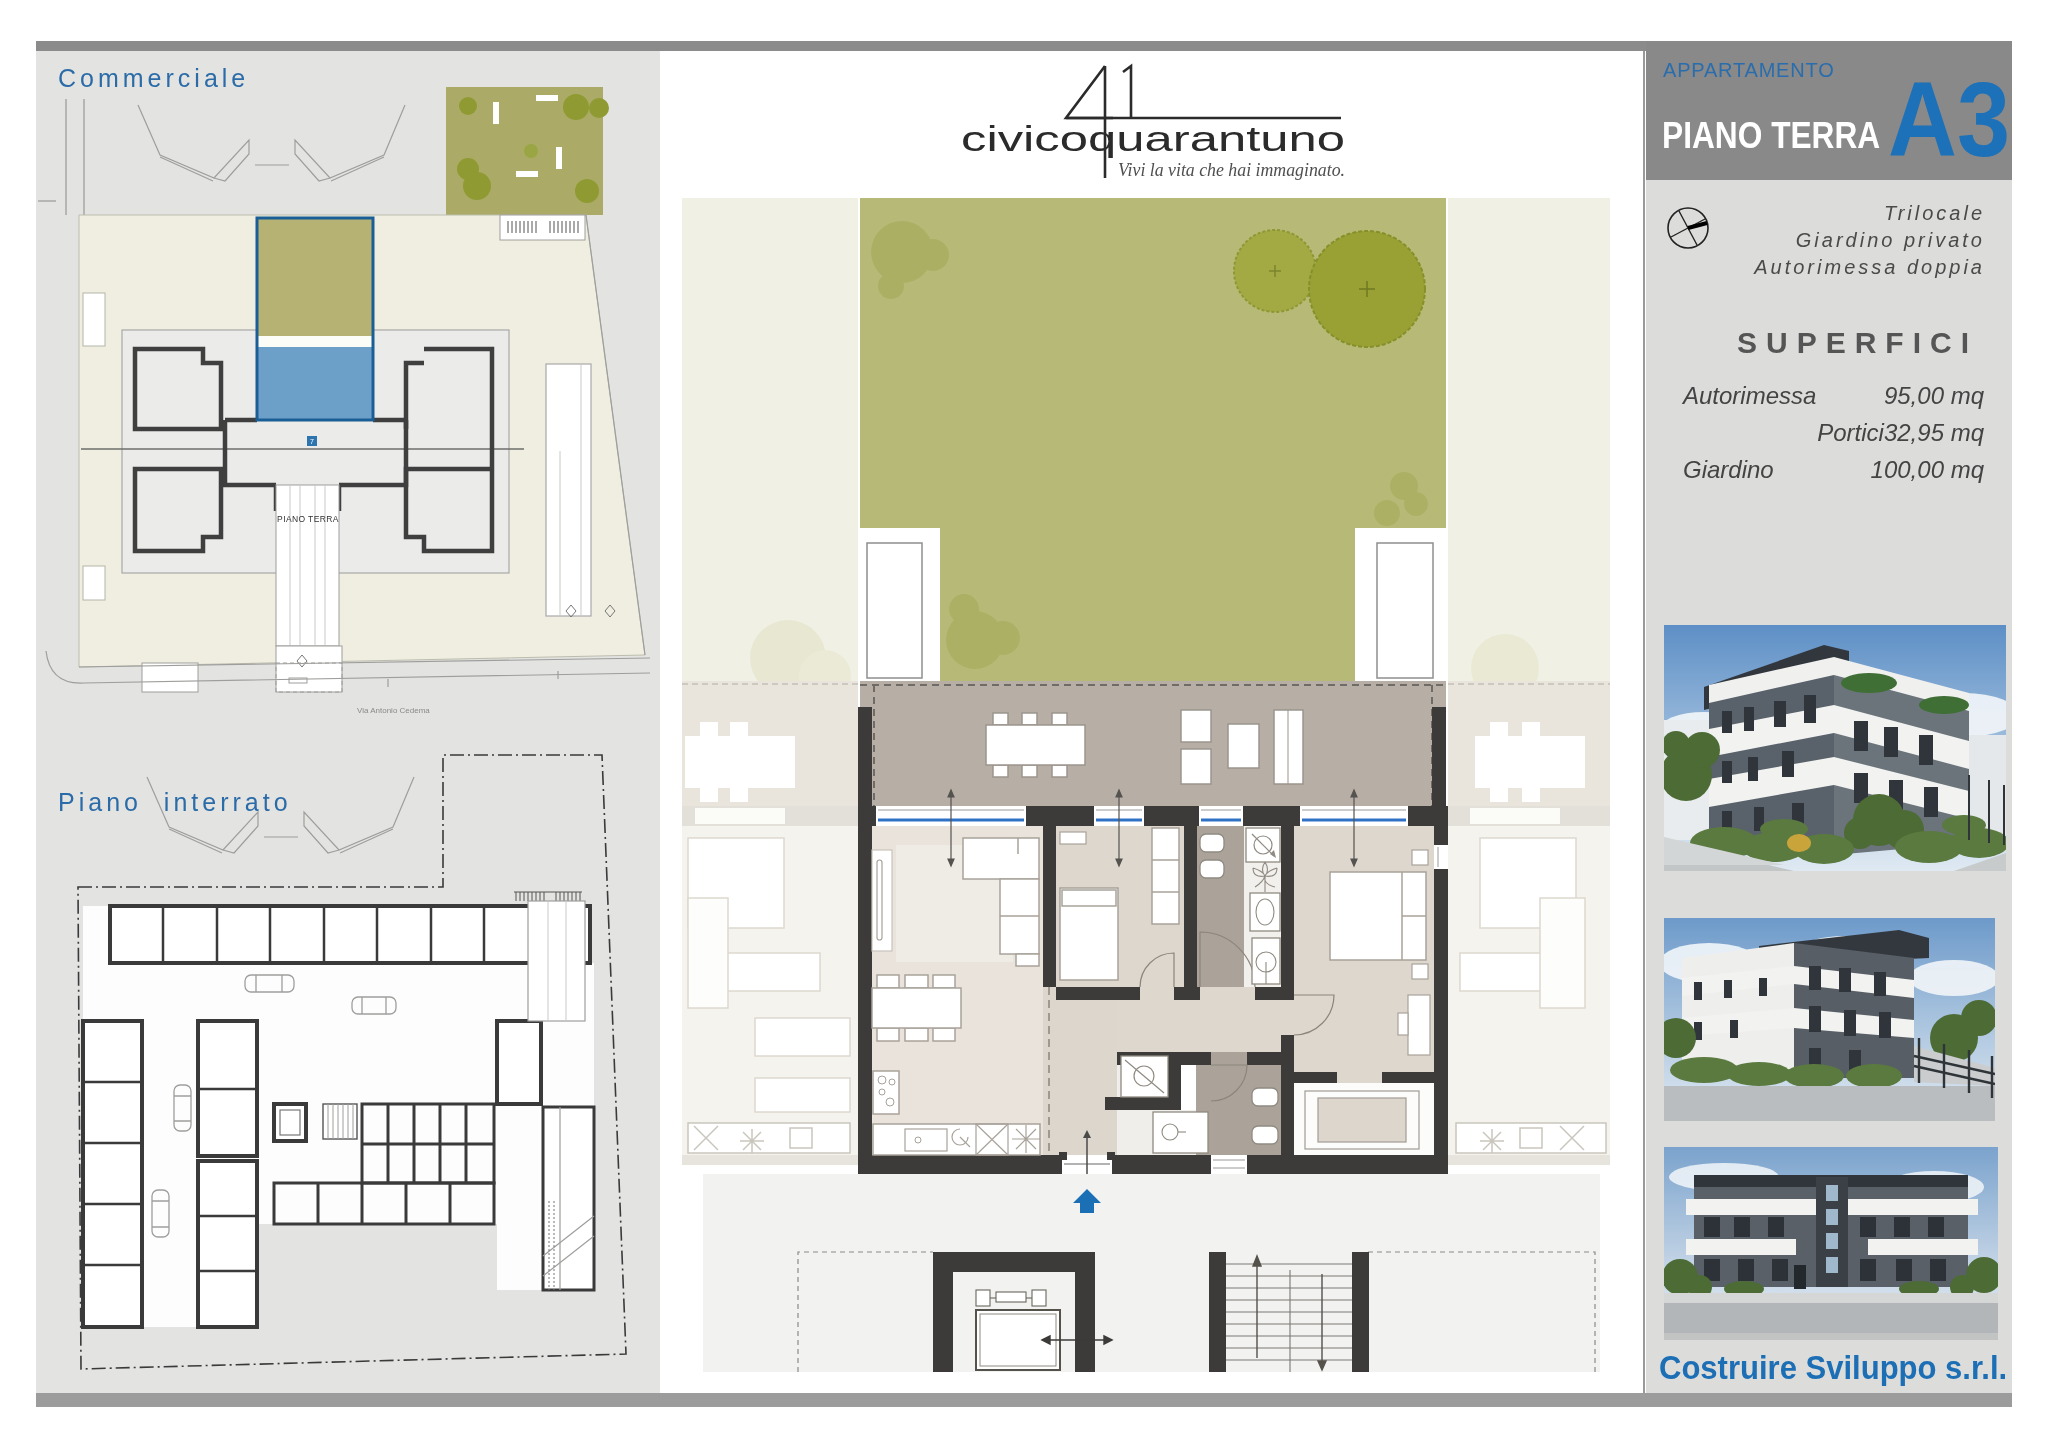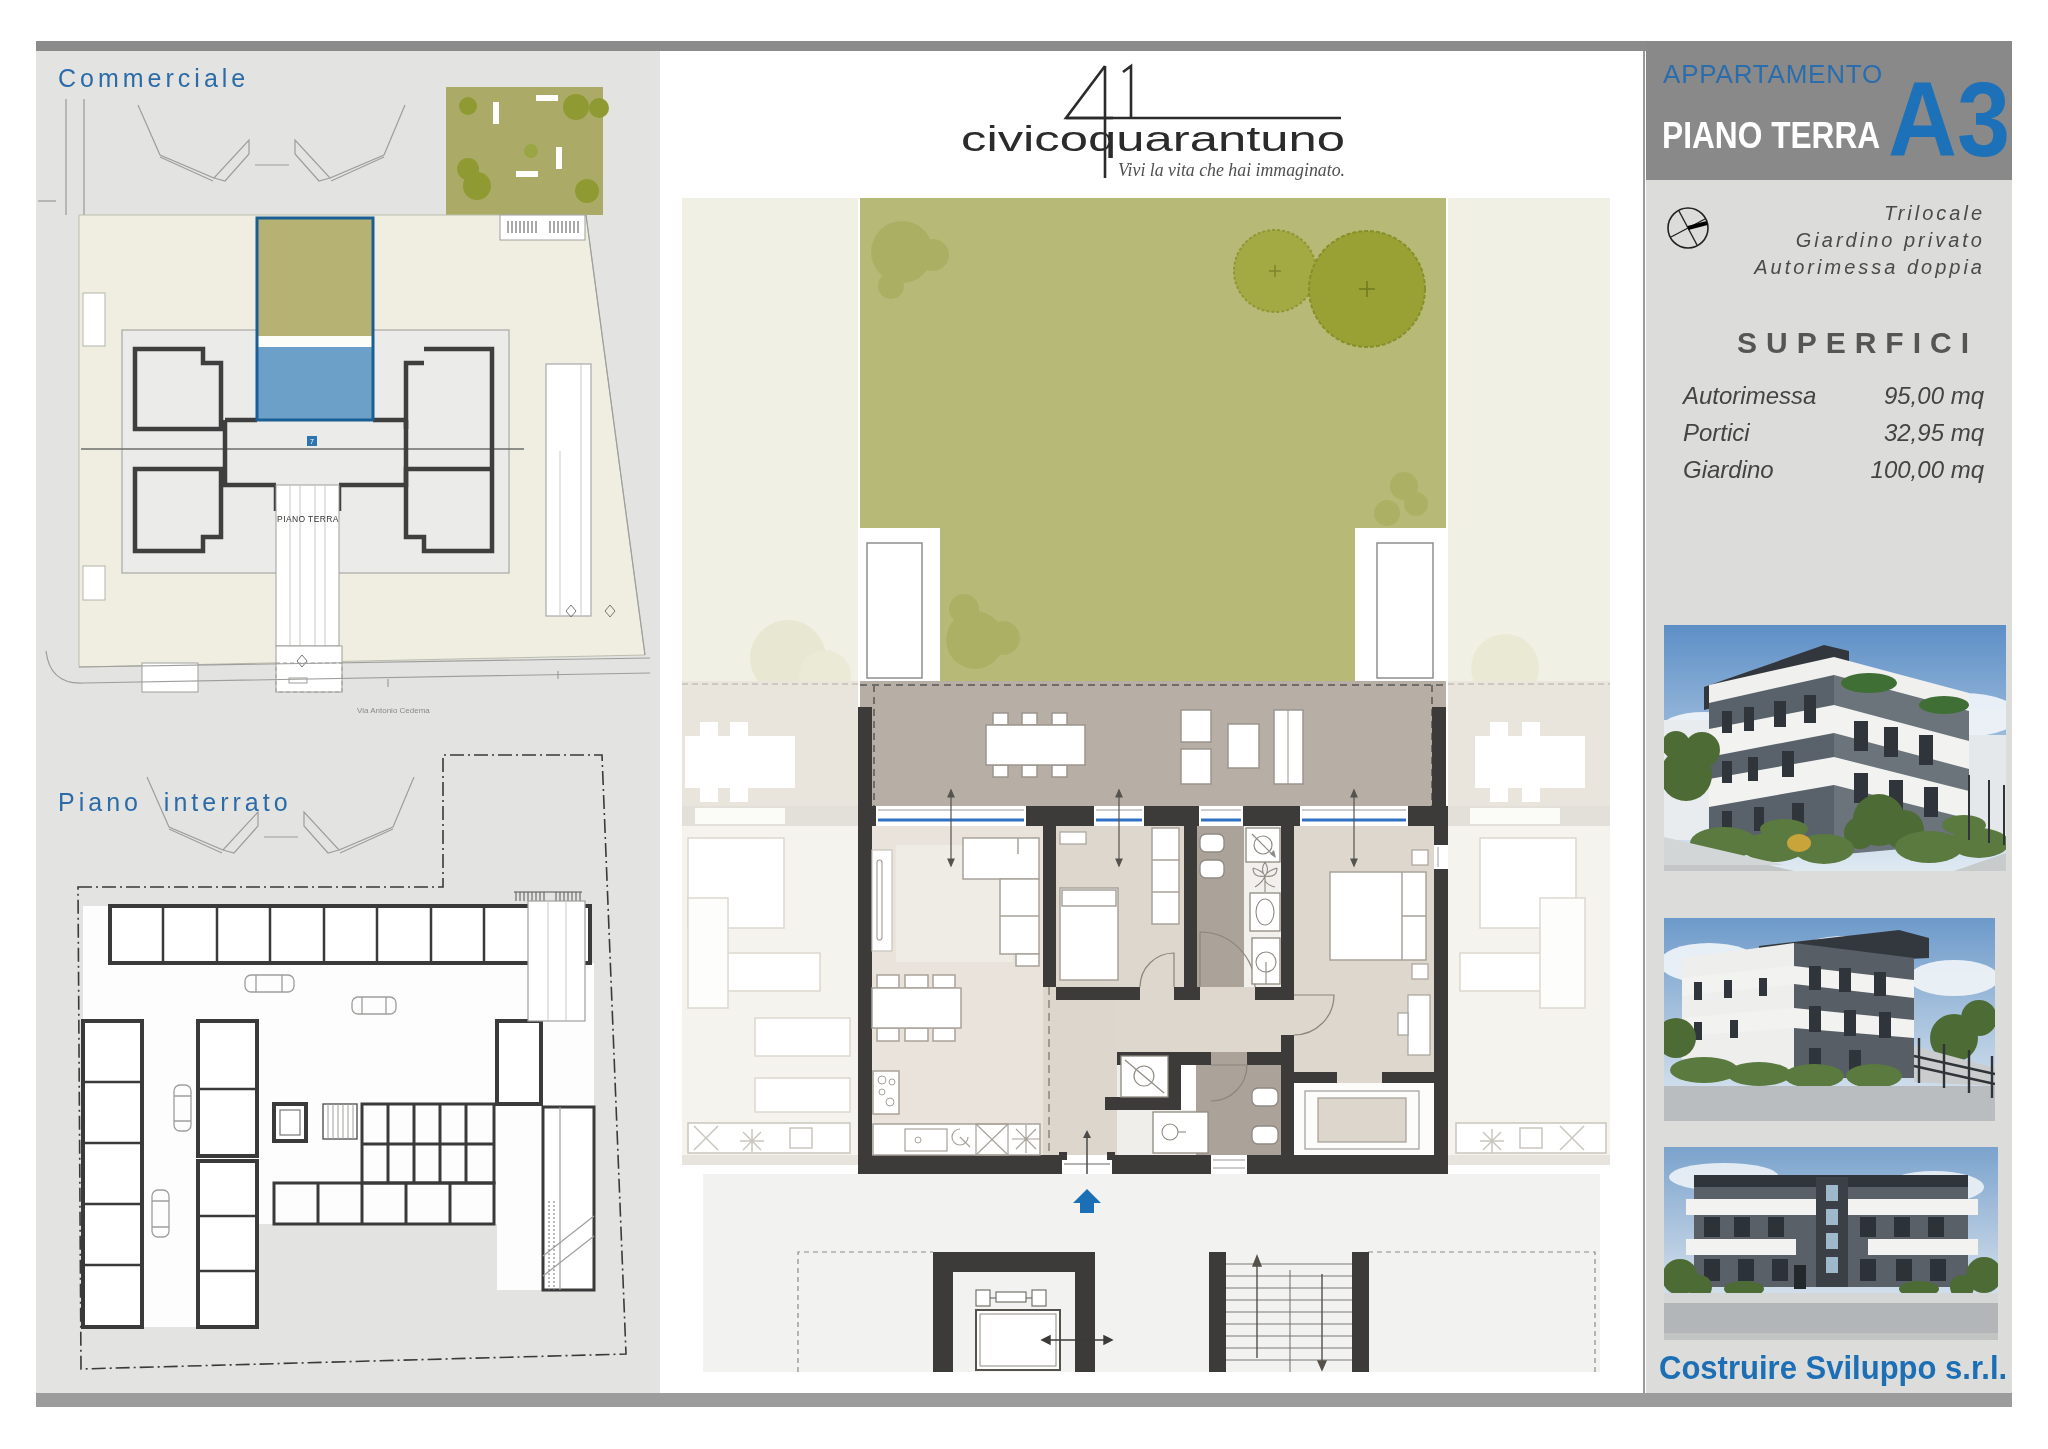--- a/index.html
+++ b/index.html
@@ -704,40 +704,40 @@
 </g>
 
 <g stroke="#55514b" stroke-width="1.4" fill="#55514b">
 <line x1="597" y1="1066" x2="597" y2="1160"></line>
 <polygon points="597,1058 593,1068 601,1068"></polygon>
 <line x1="662" y1="1076" x2="662" y2="1166"></line>
 <polygon points="662,1172 658,1163 666,1163"></polygon>
 </g>
 </svg>
 
-<div class="abs" style="left:1663px;top:59px;font-size:26px;letter-spacing:0.8px;color:#2a6dad;">APPARTAMENTO</div>
+<div class="abs" style="left:1663px;top:59px;font-size:20px;letter-spacing:0.8px;color:#2a6dad;">APPARTAMENTO</div>
 
 <div class="abs" style="left:1662px;top:118px;font-size:36px;line-height:1;font-weight:bold;color:#fff;transform:scaleX(0.88);transform-origin:0 0;">PIANO TERRA</div>
 
 <div class="abs" style="left:1800px;top:66px;width:210px;text-align:right;font-size:106px;font-weight:bold;color:#1d71b8;line-height:1;transform:scaleX(0.9);transform-origin:100% 0;">A3</div>
 
 <svg class="abs" style="left:1664px;top:204px;" width="48" height="48" viewBox="0 0 48 48">
 <circle cx="24" cy="24" r="20" fill="none" stroke="#222" stroke-width="1.6"></circle>
 <line x1="7" y1="33" x2="41" y2="15" stroke="#222" stroke-width="1.4"></line>
 <line x1="15" y1="7" x2="33" y2="41" stroke="#222" stroke-width="1.4"></line>
 <line x1="24" y1="24" x2="43" y2="19" stroke="#000" stroke-width="4"></line>
 </svg>
 
 <div class="abs" style="left:1700px;top:200px;width:285px;text-align:right;font-size:20px;font-style:italic;letter-spacing:3px;color:#4a4a4a;line-height:27px;">Trilocale<br>Giardino privato<br>Autorimessa doppia</div>
 
 <div class="abs" style="left:1646px;top:326px;width:414px;text-align:center;font-size:30px;font-weight:bold;letter-spacing:9px;color:#555;text-indent:9px;">SUPERFICI</div>
 
 <div class="abs" style="left:1683px;top:382px;width:301px;font-size:24px;font-style:italic;color:#444;">
 <div style="height:37px;"><span>Autorimessa</span><span style="float:right;">95,00 mq</span></div>
-<div style="height:37px;"><span>Portici</span><span style="float:right;">32,95 mq</span></div>
+<div style="height:37px;text-align:right;"><span>Portici</span><span style="float:right;">32,95 mq</span></div>
 <div style="height:37px;"><span>Giardino</span><span style="float:right;">100,00 mq</span></div>
 </div>
 
 <svg class="abs" style="left:1664px;top:625px;" width="342" height="246" viewBox="0 0 342 246">
 <defs>
 <linearGradient id="sky1" x1="0" y1="0" x2="0" y2="1">
 <stop offset="0" stop-color="#5d8fc6"></stop>
         <stop offset="0.55" stop-color="#a8c4e0"></stop>
         <stop offset="1" stop-color="#dfe9f2"></stop>
 </linearGradient>

